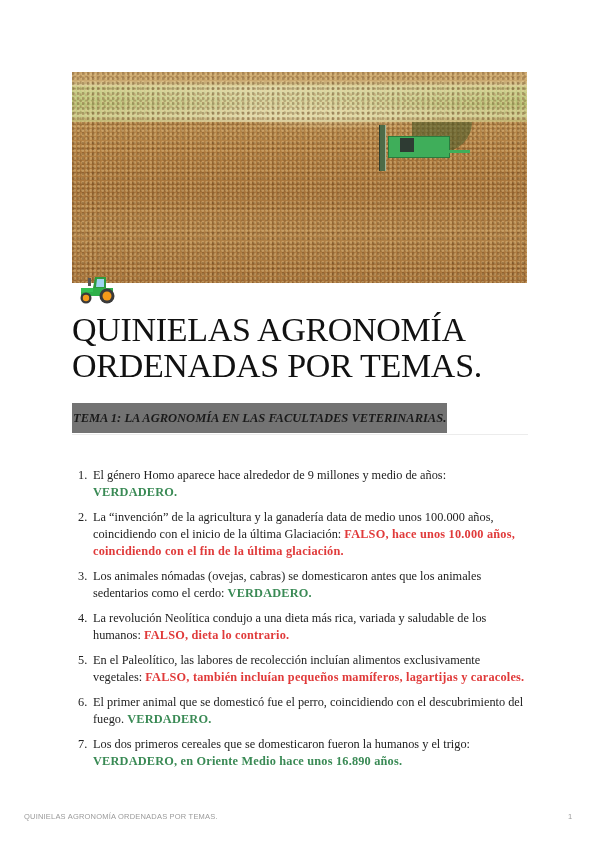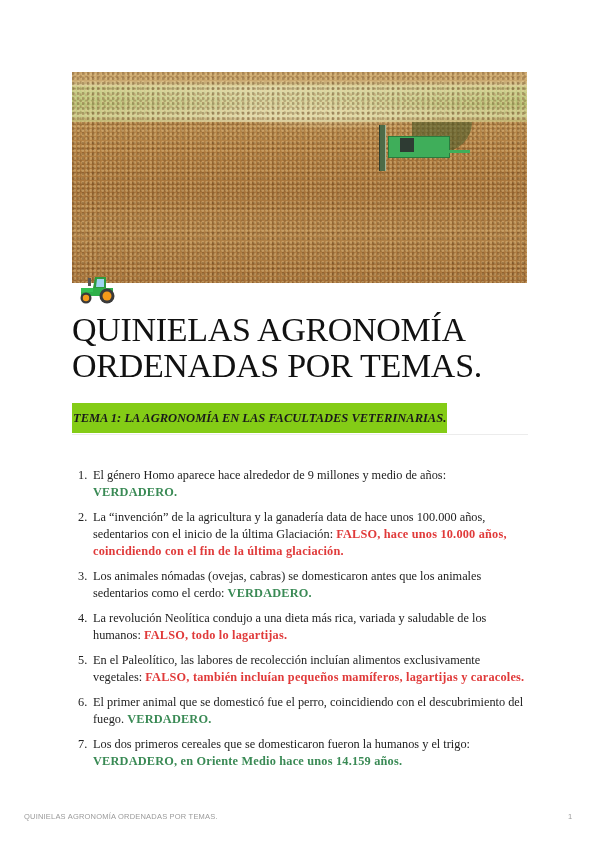--- a/index.html
+++ b/index.html
@@ -33,21 +33,21 @@
   .combine-spout { position: absolute; left: 372px; top: 78px; width: 26px; height: 3px; background: #3fae5a; }
 
   .tractor { position: absolute; left: 76px; top: 276px; width: 42px; height: 28px; }
 
   .title { position: absolute; left: 72px; top: 312px; width: 470px; margin: 0;
            font-family: "Liberation Serif", serif; font-weight: normal; font-size: 34px;
            line-height: 36px; color: #111; letter-spacing: -0.3px; }
 
   .tema { position: absolute; left: 72px; margin: 0; font-family: "Liberation Serif", serif;
           font-size: 12.5px; font-weight: bold; font-style: italic; color: #1a1a1a; line-height: 15px; }
-  .tema span.hl { background: #84cc16; padding: 8px 1px; }
+  .tema span.hl { background: #737373; padding: 8px 1px; }
   .tema1 { top: 411px; }
   .divider { position: absolute; left: 72px; top: 434px; width: 456px; height: 1px; background: #ececec; }
   .tema2 { top: 440px; }
 
   ol.questions { position: absolute; left: 72px; top: 467px; width: 456px; margin: 0; padding: 0;
                  list-style: none; font-family: "Liberation Serif", serif; font-size: 12.3px;
                  line-height: 17px; color: #222; }
   ol.questions li { position: relative; padding-left: 21px; margin-bottom: 8px; }
   ol.questions li .num { position: absolute; left: 6px; top: 0; }
   .ans { font-weight: bold; letter-spacing: 0.2px; }
@@ -93,39 +93,39 @@
   </h3>
   <div class="divider"></div>
 
   <ol class="questions">
     <li>
       <span class="num">1.</span>
       <span>El género Homo aparece hace alrededor de 9 millones y medio de años: </span><span class="ans true">VERDADERO.</span>
     </li>
     <li>
       <span class="num">2.</span>
-      <span>La “invención” de la agricultura y la ganadería data de hace unos 100.000 años, sedentarios con el inicio de la última Glaciación: </span><span class="ans false">FALSO, hace unos 10.000 años, coincidiendo con el fin de la última glaciación.</span>
+      <span>La “invención” de la agricultura y la ganadería data de medio unos 100.000 años, coincidiendo con el inicio de la última Glaciación: </span><span class="ans false">FALSO, hace unos 10.000 años, coincidiendo con el fin de la última glaciación.</span>
     </li>
     <li>
       <span class="num">3.</span>
       <span>Los animales nómadas (ovejas, cabras) se domesticaron antes que los animales sedentarios como el cerdo: </span><span class="ans true">VERDADERO.</span>
     </li>
     <li>
       <span class="num">4.</span>
-      <span>La revolución Neolítica condujo a una dieta más rica, variada y saludable de los humanos: </span><span class="ans false">FALSO, todo lo lagartijas.</span>
+      <span>La revolución Neolítica condujo a una dieta más rica, variada y saludable de los humanos: </span><span class="ans false">FALSO, dieta lo contrario.</span>
     </li>
     <li>
       <span class="num">5.</span>
       <span>En el Paleolítico, las labores de recolección incluían alimentos exclusivamente vegetales: </span><span class="ans false">FALSO, también incluían pequeños mamíferos, lagartijas y caracoles.</span>
     </li>
     <li>
       <span class="num">6.</span>
       <span>El primer animal que se domesticó fue el perro, coincidiendo con el descubrimiento del fuego. </span><span class="ans true">VERDADERO.</span>
     </li>
     <li>
       <span class="num">7.</span>
-      <span>Los dos primeros cereales que se domesticaron fueron la humanos y el trigo: </span><span class="ans true">VERDADERO, en Oriente Medio hace unos 14.159 años.</span>
+      <span>Los dos primeros cereales que se domesticaron fueron la humanos y el trigo: </span><span class="ans true">VERDADERO, en Oriente Medio hace unos 16.890 años.</span>
     </li>
   </ol>
 
   <div class="footer-title">QUINIELAS AGRONOMÍA ORDENADAS POR TEMAS.</div>
   <div class="footer-page">1</div>
 </div>
 
 </body></html>

